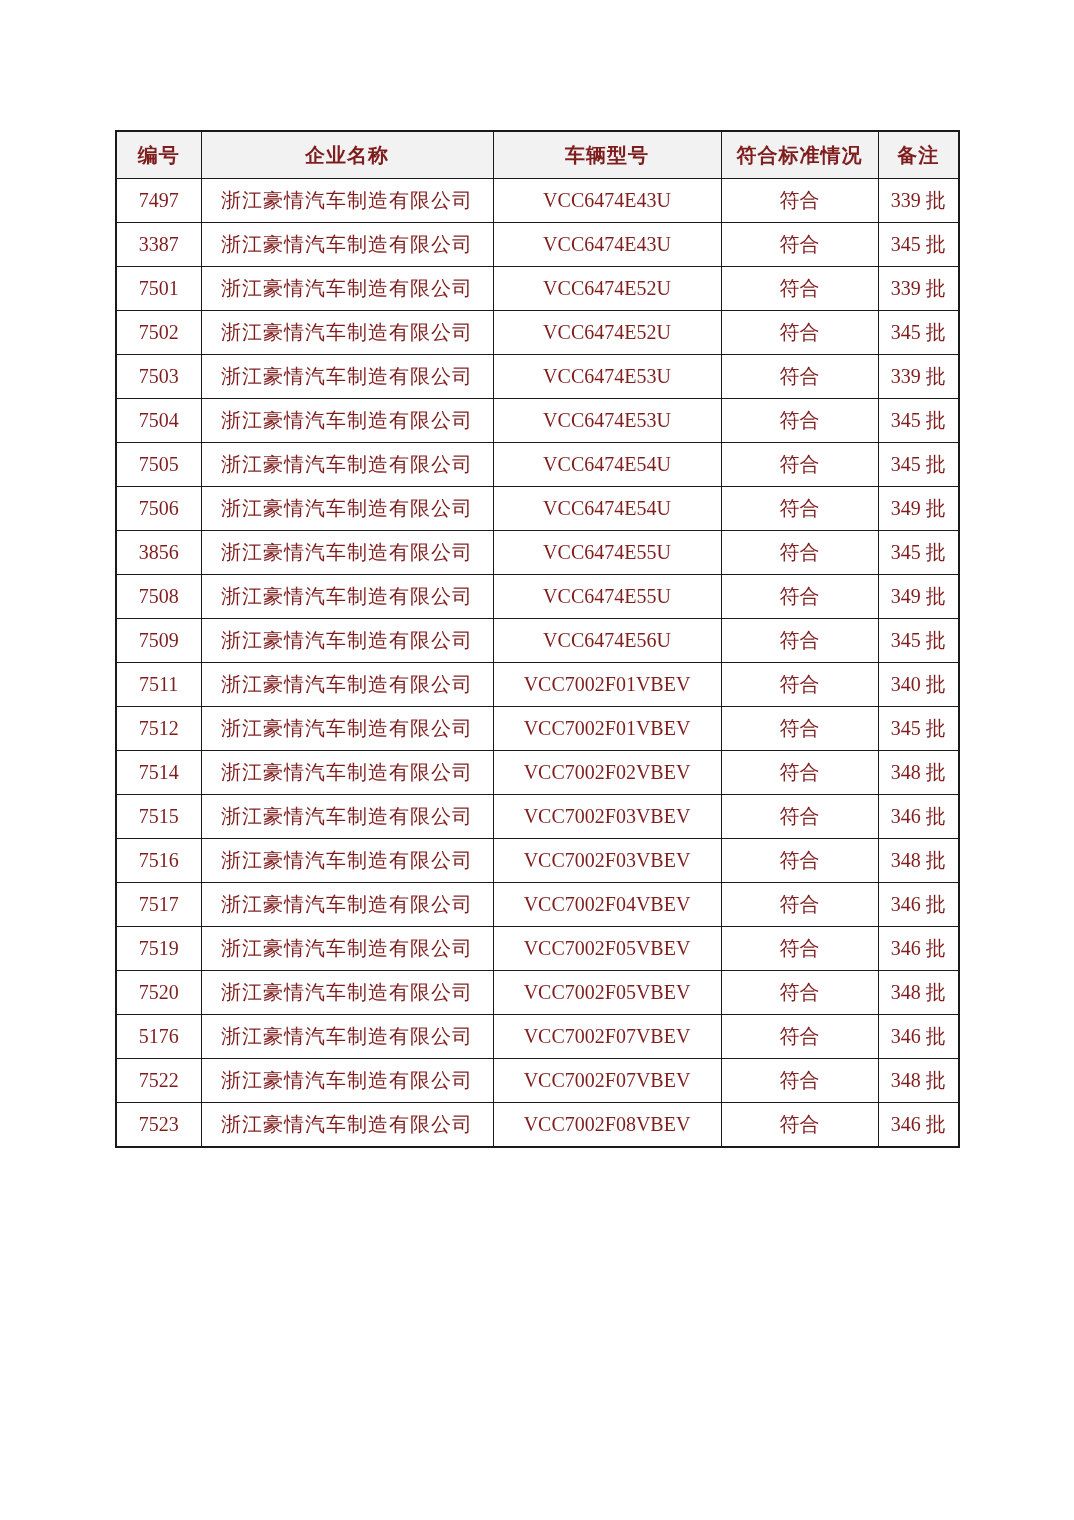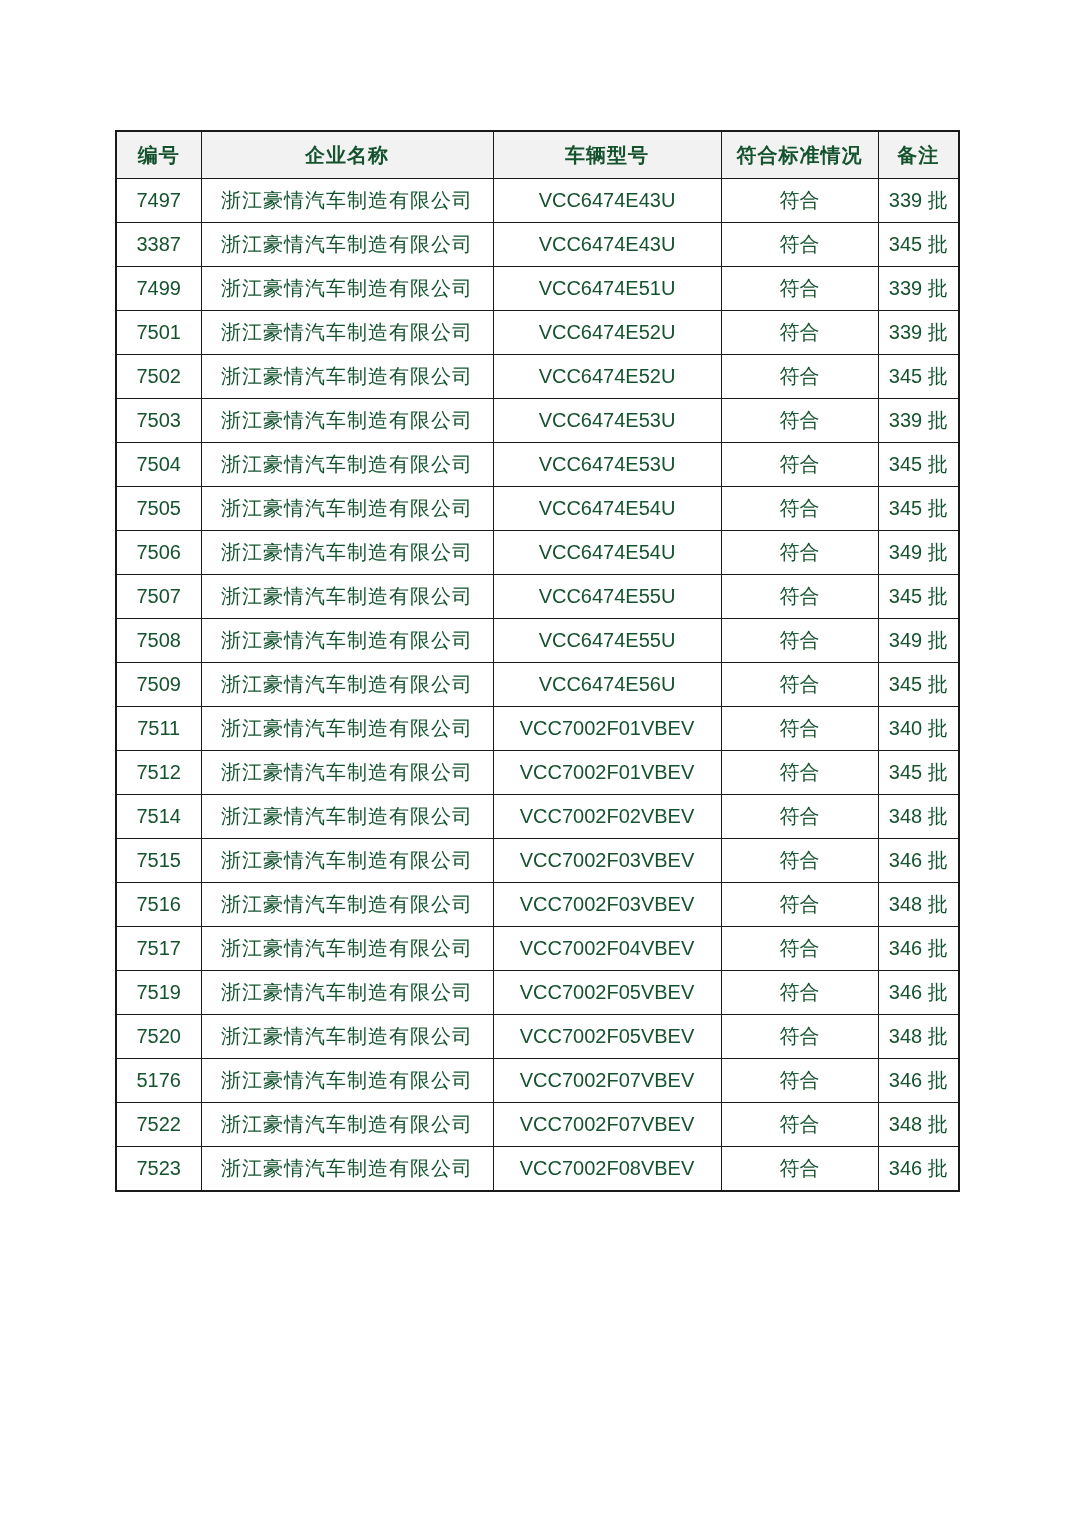--- a/index.html
+++ b/index.html
@@ -5,22 +5,22 @@
   html, body {
     margin: 0;
     padding: 0;
     background: #ffffff;
   }
   .page {
     position: relative;
     width: 960px;
     height: 1520px;
     background: #ffffff;
-    font-family: Liberation Sans, sans-serif;
-    color: #14532d;
+    font-family: Liberation Serif, serif;
+    color: #7f1d1d;
     overflow: hidden;
   }
   table.doc-table {
     position: absolute;
     left: 115px;
     top: 130px;
     width: 843px;
     border-collapse: collapse;
     table-layout: fixed;
     border: 2px solid #1a1a1a;
@@ -83,70 +83,63 @@
           <td class="cell-remark">339 批</td>
         </tr>
         <tr>
           <td class="cell-id">3387</td>
           <td class="cell-company">浙江豪情汽车制造有限公司</td>
           <td class="cell-model">VCC6474E43U</td>
           <td class="cell-compliance">符合</td>
           <td class="cell-remark">345 批</td>
         </tr>
         <tr>
-          <td class="cell-id">7499</td>
-          <td class="cell-company">浙江豪情汽车制造有限公司</td>
-          <td class="cell-model">VCC6474E51U</td>
+          <td class="cell-id">7501</td>
+          <td class="cell-company">浙江豪情汽车制造有限公司</td>
+          <td class="cell-model">VCC6474E52U</td>
           <td class="cell-compliance">符合</td>
           <td class="cell-remark">339 批</td>
         </tr>
         <tr>
-          <td class="cell-id">7501</td>
+          <td class="cell-id">7502</td>
           <td class="cell-company">浙江豪情汽车制造有限公司</td>
           <td class="cell-model">VCC6474E52U</td>
           <td class="cell-compliance">符合</td>
+          <td class="cell-remark">345 批</td>
+        </tr>
+        <tr>
+          <td class="cell-id">7503</td>
+          <td class="cell-company">浙江豪情汽车制造有限公司</td>
+          <td class="cell-model">VCC6474E53U</td>
+          <td class="cell-compliance">符合</td>
           <td class="cell-remark">339 批</td>
         </tr>
         <tr>
-          <td class="cell-id">7502</td>
-          <td class="cell-company">浙江豪情汽车制造有限公司</td>
-          <td class="cell-model">VCC6474E52U</td>
-          <td class="cell-compliance">符合</td>
-          <td class="cell-remark">345 批</td>
-        </tr>
-        <tr>
-          <td class="cell-id">7503</td>
+          <td class="cell-id">7504</td>
           <td class="cell-company">浙江豪情汽车制造有限公司</td>
           <td class="cell-model">VCC6474E53U</td>
           <td class="cell-compliance">符合</td>
-          <td class="cell-remark">339 批</td>
-        </tr>
-        <tr>
-          <td class="cell-id">7504</td>
-          <td class="cell-company">浙江豪情汽车制造有限公司</td>
-          <td class="cell-model">VCC6474E53U</td>
-          <td class="cell-compliance">符合</td>
           <td class="cell-remark">345 批</td>
         </tr>
         <tr>
           <td class="cell-id">7505</td>
           <td class="cell-company">浙江豪情汽车制造有限公司</td>
           <td class="cell-model">VCC6474E54U</td>
           <td class="cell-compliance">符合</td>
           <td class="cell-remark">345 批</td>
         </tr>
         <tr>
           <td class="cell-id">7506</td>
           <td class="cell-company">浙江豪情汽车制造有限公司</td>
           <td class="cell-model">VCC6474E54U</td>
           <td class="cell-compliance">符合</td>
           <td class="cell-remark">349 批</td>
         </tr>
         <tr>
-          <td class="cell-id">7507</td>
+          <td class="cell-id">3856</td>
           <td class="cell-company">浙江豪情汽车制造有限公司</td>
           <td class="cell-model">VCC6474E55U</td>
           <td class="cell-compliance">符合</td>
           <td class="cell-remark">345 批</td>
         </tr>
         <tr>
           <td class="cell-id">7508</td>
           <td class="cell-company">浙江豪情汽车制造有限公司</td>
           <td class="cell-model">VCC6474E55U</td>
           <td class="cell-compliance">符合</td>

